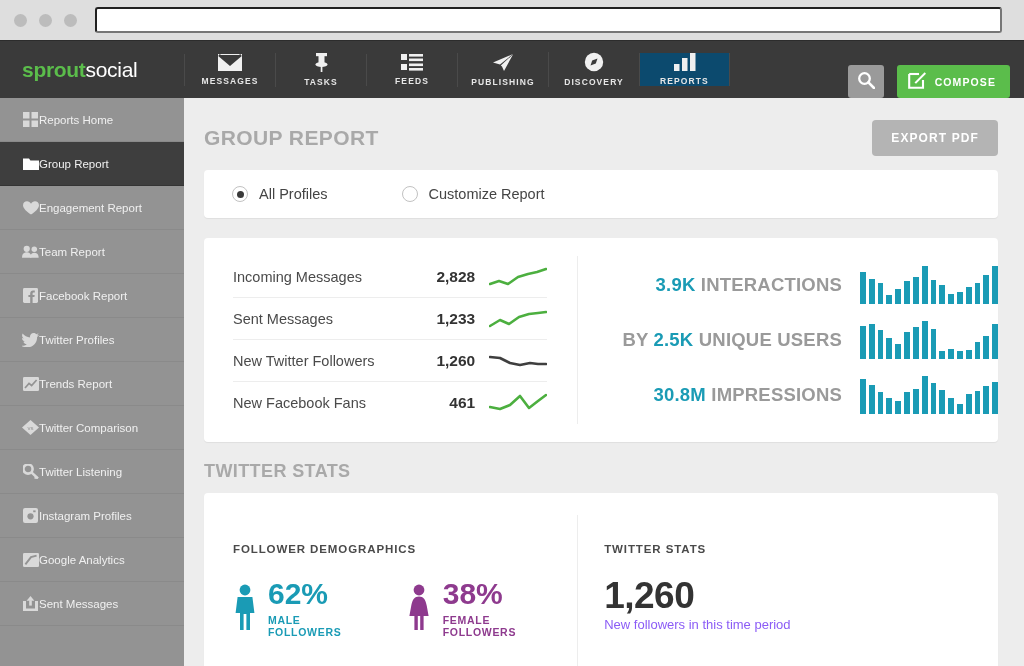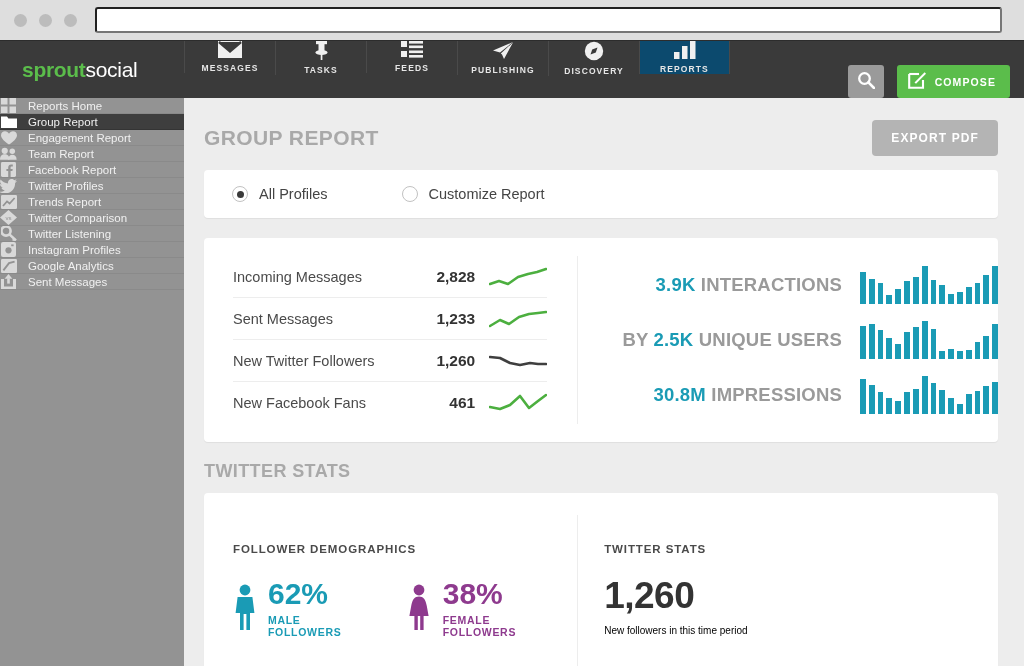--- a/index.html
+++ b/index.html
@@ -28,21 +28,21 @@
     border-top: 1px solid #2c2c2c;
   }
   .brand {
     width: 184px; display: flex; align-items: center;
     padding-left: 22px; background: #3a3a3a;
     font-size: 21px; font-weight: bold; letter-spacing: -0.3px;
   }
   .brand .sprout { color: #5bbd4b; }
   .brand .social { color: #ffffff; font-weight: normal; }
 
-  .nav-items { display: flex; align-items: flex-start; }
+  .nav-items { display: flex; align-items: center; }
   .nav-item {
     width: 91px; display: flex; flex-direction: column;
     align-items: center; justify-content: center; gap: 5px;
     border-left: 1px solid #4a4a4a;
     color: #e6e6e6; cursor: pointer; position: relative;
   }
   .nav-item:last-child { border-right: 1px solid #4a4a4a; }
   .nav-item.active { background: #0c4a6e; }
   .nav-item .nav-label {
     font-size: 8.5px; font-weight: bold; letter-spacing: 1.1px;
@@ -65,22 +65,22 @@
   .compose-btn .compose-label {
     color: #fff; font-size: 10.5px; font-weight: bold; letter-spacing: 1.1px;
   }
 
   
   .app-body { display: flex; height: 568px; }
 
   
   .sidebar { width: 184px; background: #939393; flex-shrink: 0; }
   .side-item {
-    height: 16px; display: flex; align-items: center;
-    gap: 11px; 
+    height: 44px; display: flex; align-items: center;
+    gap: 0; padding-left: 22px;
     border-bottom: 1px solid #8a8a8a;
     color: #f0f0f0; font-size: 11.5px; cursor: pointer;
   }
   .side-item.active { background: #3e3e3e; border-bottom-color: #343434; }
   .side-item .s-icon {
     width: 17px; display: flex; align-items: center; justify-content: center;
   }
   .side-item .s-icon svg { fill: #d9d9d9; }
   .side-item.active .s-icon svg { fill: #ffffff; }
 
@@ -176,21 +176,21 @@
     display: flex; align-items: center; gap: 13px; margin-top: 30px;
   }
   .age-label { font-size: 11.5px; color: #8c8c8c; width: 36px; }
   .age-track { flex: 1; height: 16px; background: #ededed; }
   .age-fill { height: 100%; background: #555; }
 
   .big-number {
     font-size: 37px; font-weight: bold; color: #333;
     letter-spacing: -0.5px; margin-top: 20px;
   }
-  .big-sub { font-size: 10px; color: #000000; margin-top: 8px; }
+  .big-sub { font-size: 13px; color: #8b5cf6; }
 </style>
 </head>
 <body>
 
 <div class="browser-chrome">
   <div class="traffic-lights">
     <div class="dot"></div>
     <div class="dot"></div>
     <div class="dot"></div>
   </div>

